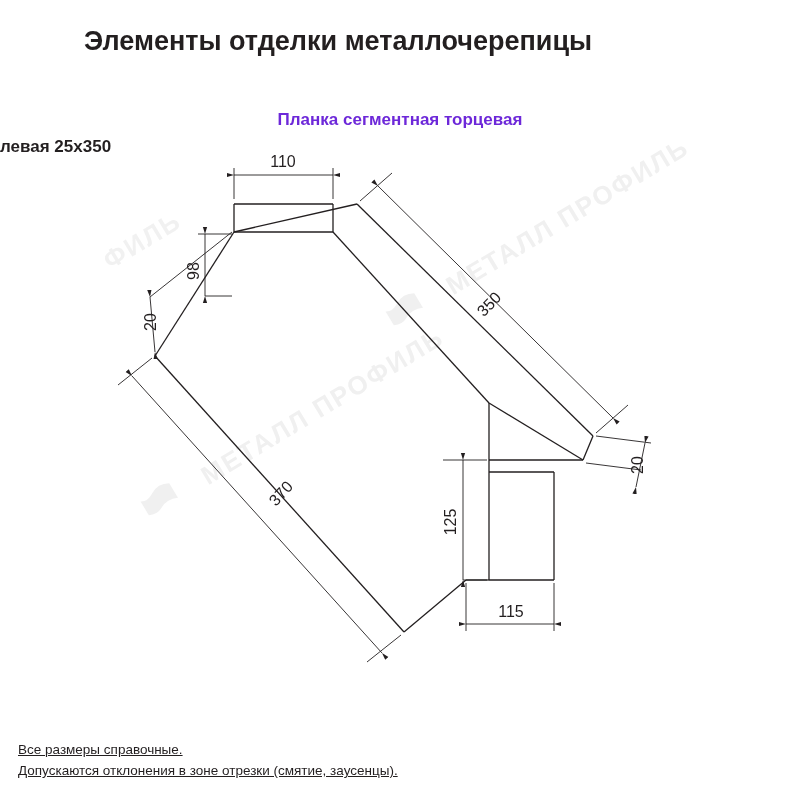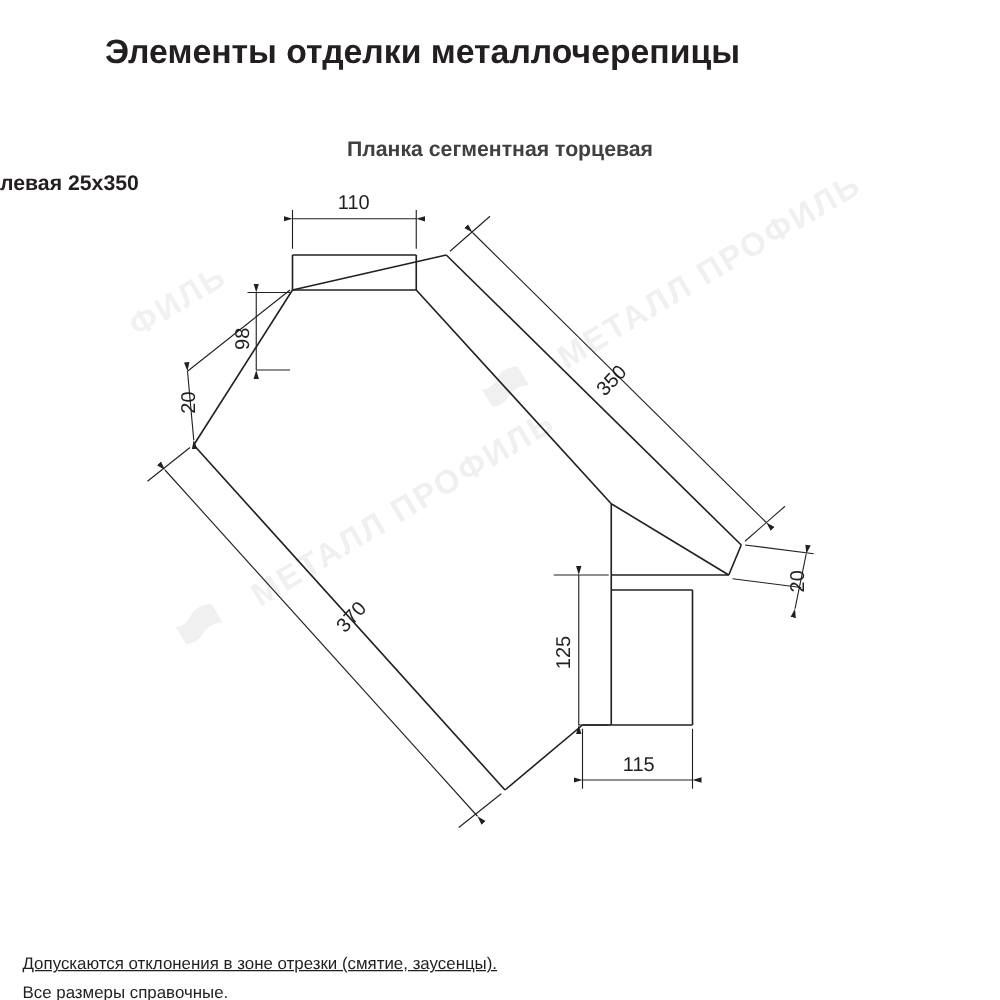--- a/index.html
+++ b/index.html
@@ -28,21 +28,21 @@
     white-space: nowrap;
   }
   #subtitle-1 {
     position: absolute;
     top: 110px;
     left: 0;
     width: 800px;
     text-align: center;
     font-size: 17px;
     font-weight: bold;
-    color: #404040;
+    color: #6d28d9;
   }
   #subtitle-2 {
     position: absolute;
     top: 137px;
     left: 0;
     width: 800px;
     text-align: left;
     font-size: 17px;
     font-weight: bold;
     color: #231f20;
@@ -52,21 +52,21 @@
     top: 0;
     left: 0;
   }
   .note {
     position: absolute;
     left: 18px;
     font-size: 13.5px;
     color: #231f20;
     white-space: nowrap;
   }
-  #note-1 { top: 786px; }
+  #note-1 { top: 742px; text-decoration: underline; }
   #note-2 { top: 763px; text-decoration: underline; }
 </style>
 </head>
 <body>
 
 <div id="page-title">Элементы отделки металлочерепицы</div>
 <div id="subtitle-1">Планка сегментная торцевая</div>
 <div id="subtitle-2">левая 25х350</div>
 
 <svg id="drawing" width="800" height="800" viewBox="0 0 800 800">

